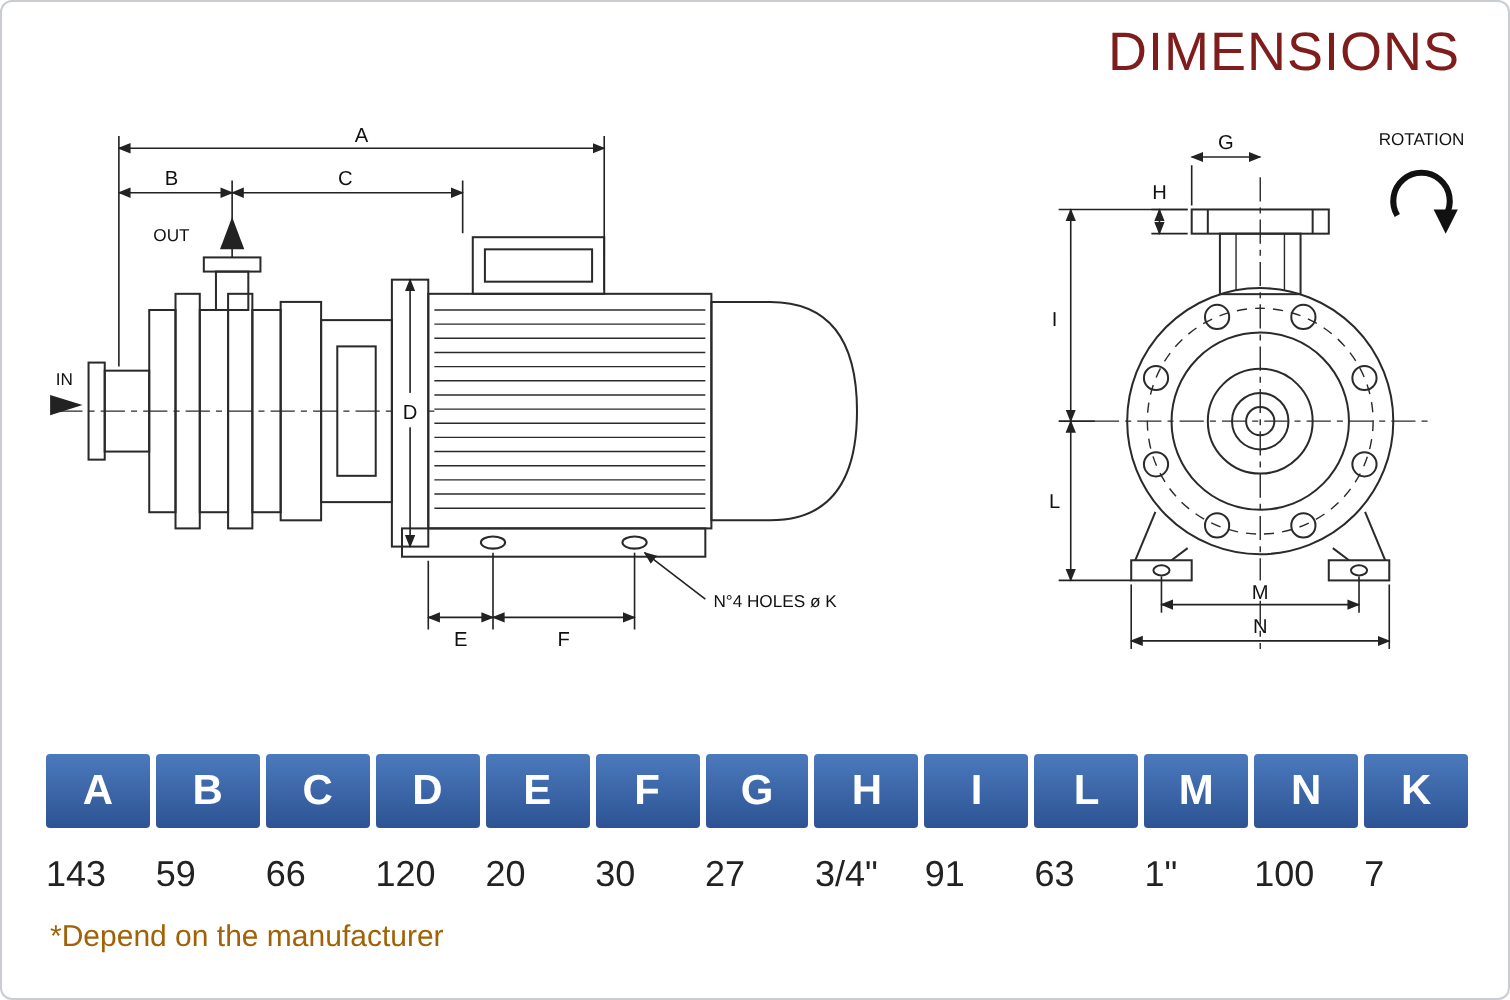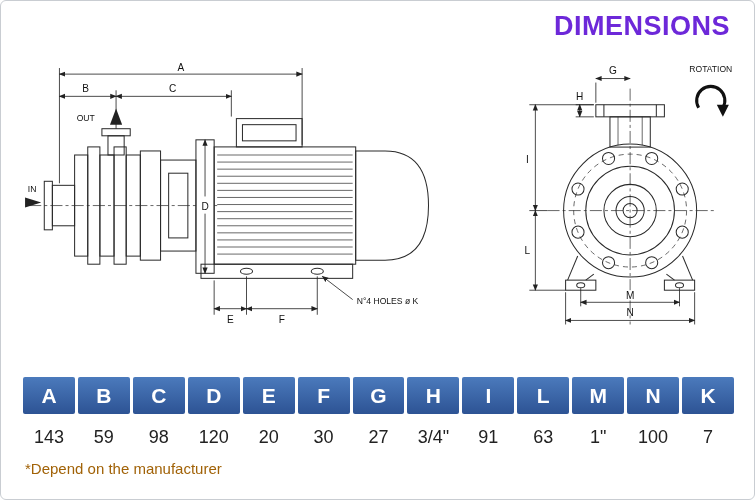--- a/index.html
+++ b/index.html
@@ -1,26 +1,26 @@
 <!DOCTYPE html>
 <html><head>
 <meta charset="utf-8">
 <style>
   *{box-sizing:border-box;margin:0;padding:0}
   html,body{background:#fff}
   body{font-family:"Liberation Sans",sans-serif}
   .page{position:relative;width:755px;height:500px;background:#fff;border:1px solid #c9cdd2;border-radius:6px;overflow:hidden}
-  .title{position:absolute;top:10px;right:24px;font-size:27px;font-weight:bold;color:#6d28d9;letter-spacing:.5px}
+  .title{position:absolute;top:10px;right:24px;font-size:27px;font-weight:normal;color:#7f1d1d;letter-spacing:.5px}
   .svg-left{position:absolute;left:18px;top:52px;width:455px;height:295px}
   .svg-right{position:absolute;left:488px;top:52px;width:252px;height:295px}
   .dim-table{position:absolute;left:22px;top:376px;width:711px}
   .head-row,.value-row{display:grid;grid-template-columns:repeat(13,1fr);gap:3px}
   .hcell{height:37px;display:flex;align-items:center;justify-content:center;color:#fff;font-weight:bold;font-size:21px;background:linear-gradient(180deg,#4b7abc 0%,#2d5394 100%);border-radius:2px}
   .value-row{margin-top:13px}
-  .vcell{text-align:center;font-size:18px;color:#222}
+  .vcell{font-size:18px;color:#222}
   .note{position:absolute;left:24px;top:459px;font-size:15px;color:#a16207}
   svg text{font-family:"Liberation Sans",sans-serif;fill:#111}
   .dim-label{font-size:10px;text-anchor:middle}
   .small-label{font-size:8.5px;text-anchor:middle}
   .leader-label{font-size:8.5px;text-anchor:start}
 </style>
 </head>
 <body>
 
 <div class="page">
@@ -216,21 +216,21 @@
       <div class="hcell">H</div>
       <div class="hcell">I</div>
       <div class="hcell">L</div>
       <div class="hcell">M</div>
       <div class="hcell">N</div>
       <div class="hcell">K</div>
     </div>
     <div class="value-row">
       <div class="vcell">143</div>
       <div class="vcell">59</div>
-      <div class="vcell">98</div>
+      <div class="vcell">66</div>
       <div class="vcell">120</div>
       <div class="vcell">20</div>
       <div class="vcell">30</div>
       <div class="vcell">27</div>
       <div class="vcell">3/4"</div>
       <div class="vcell">91</div>
       <div class="vcell">63</div>
       <div class="vcell">1"</div>
       <div class="vcell">100</div>
       <div class="vcell">7</div>

